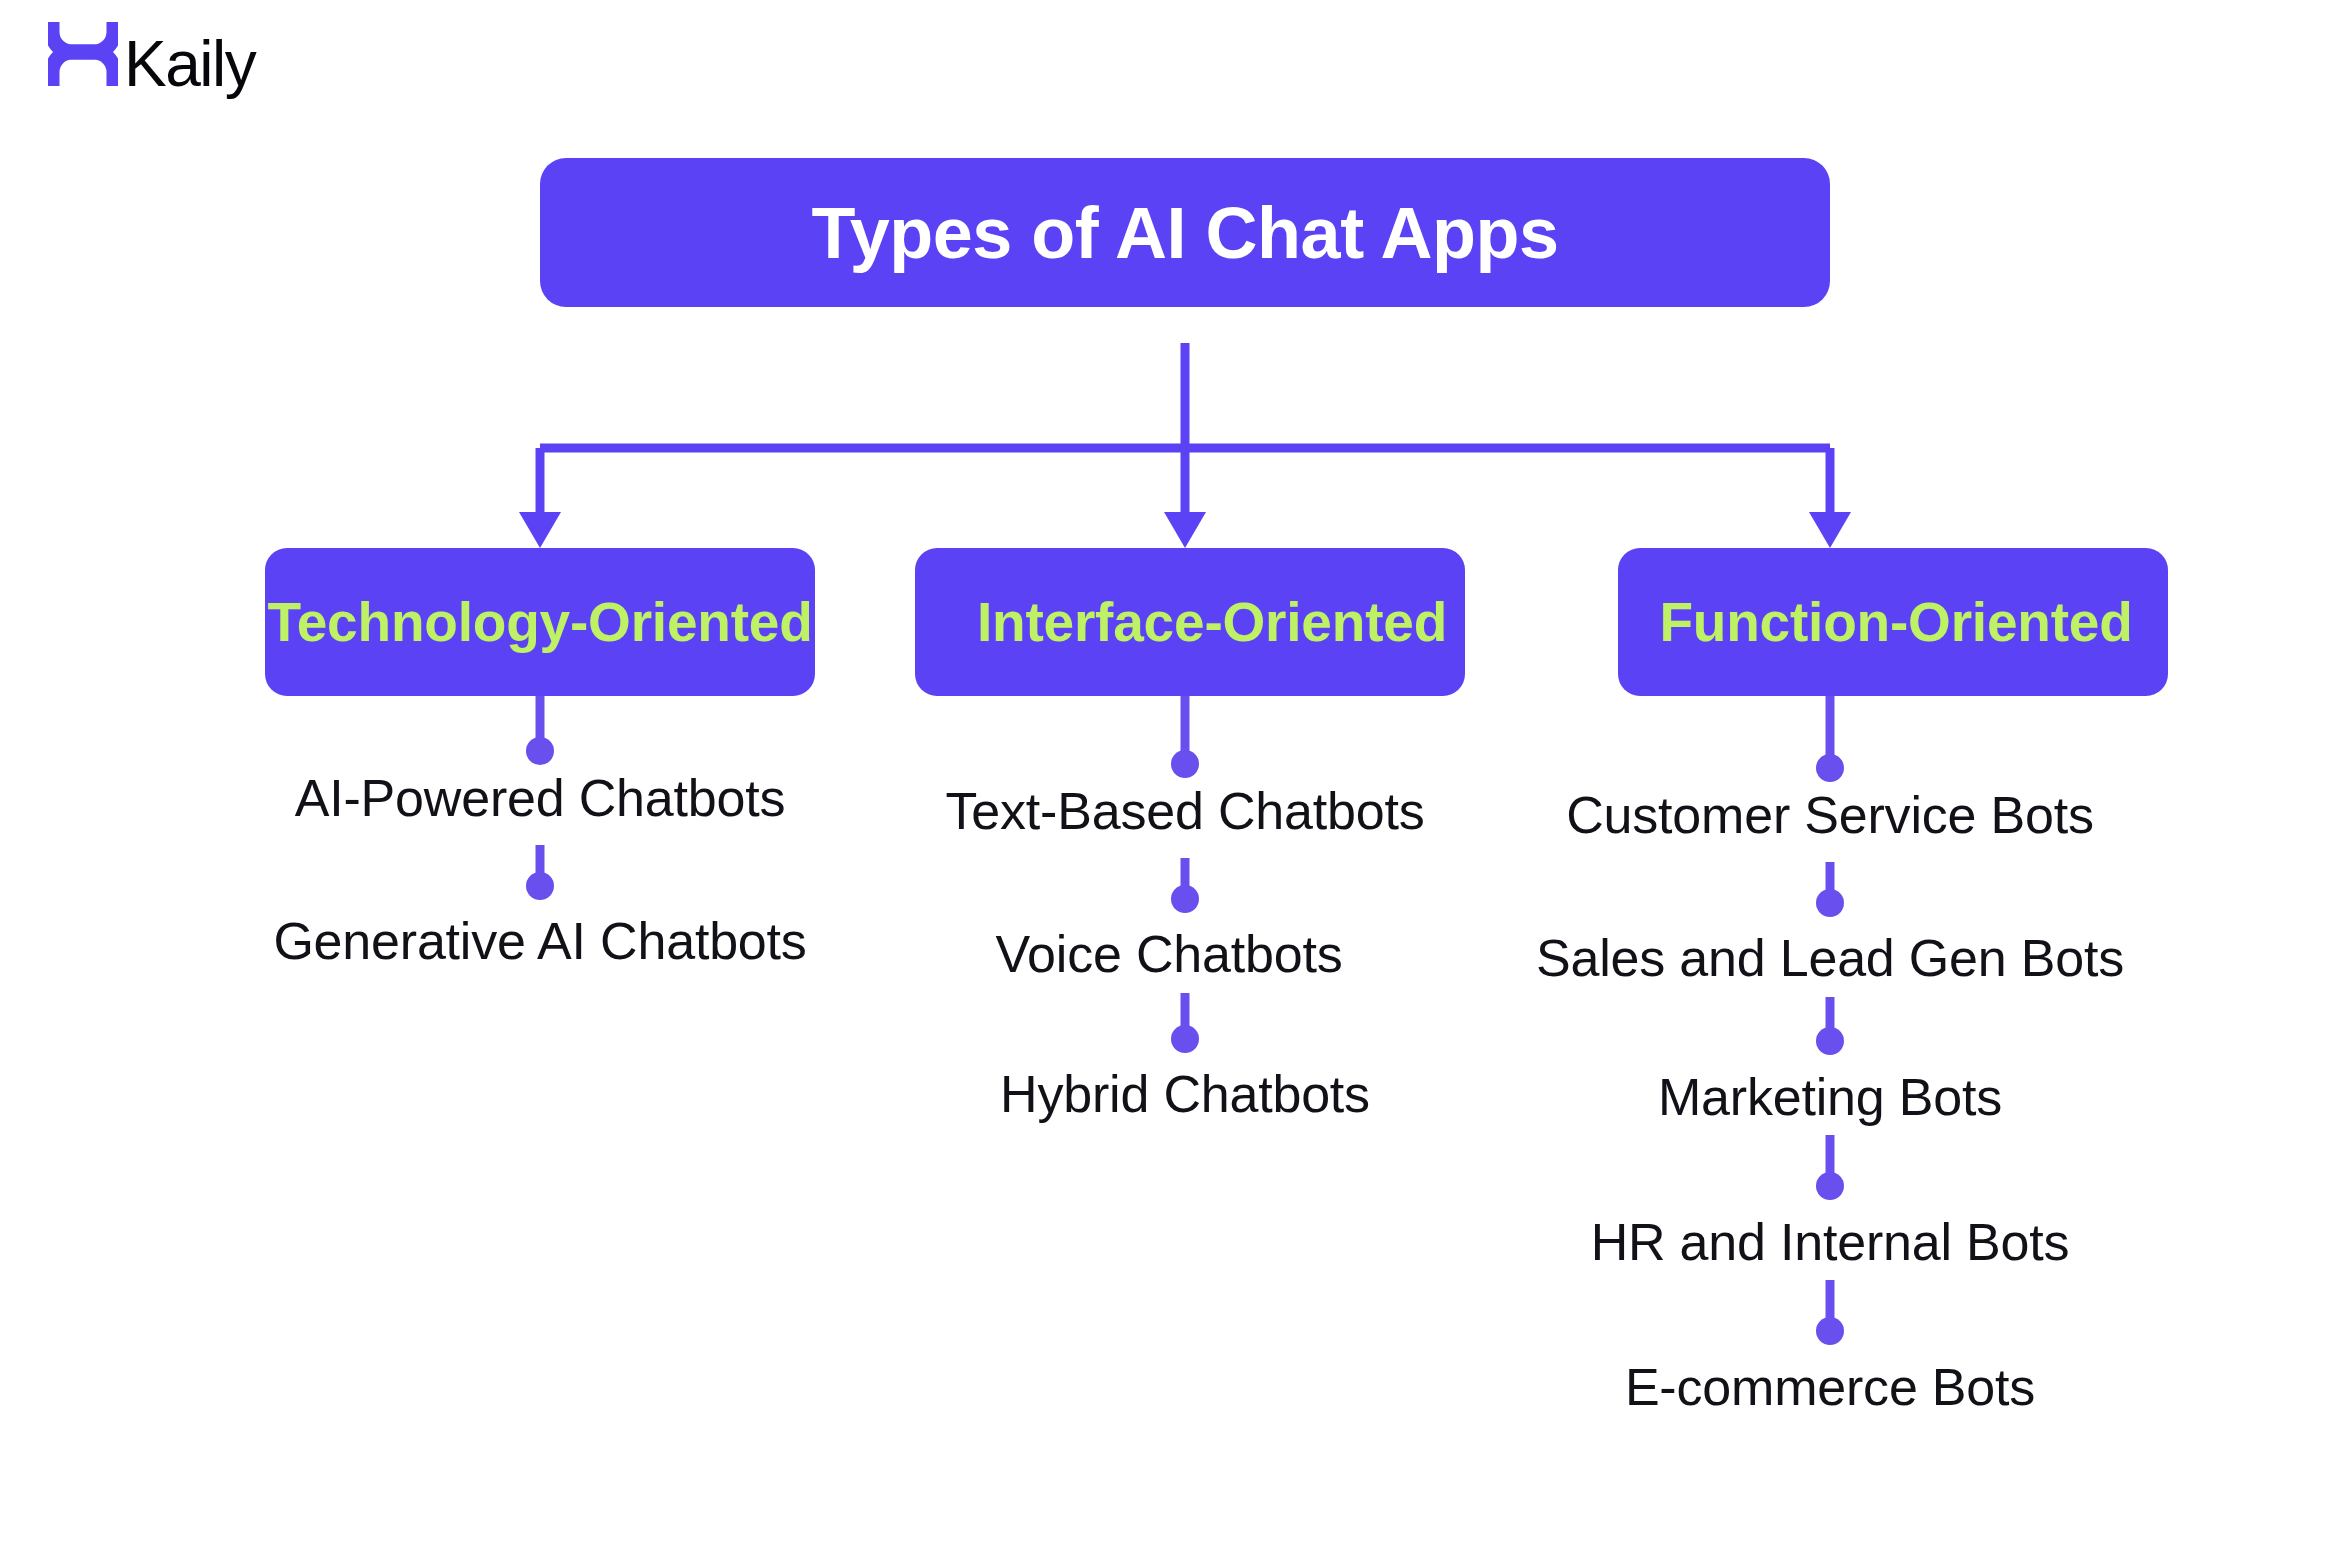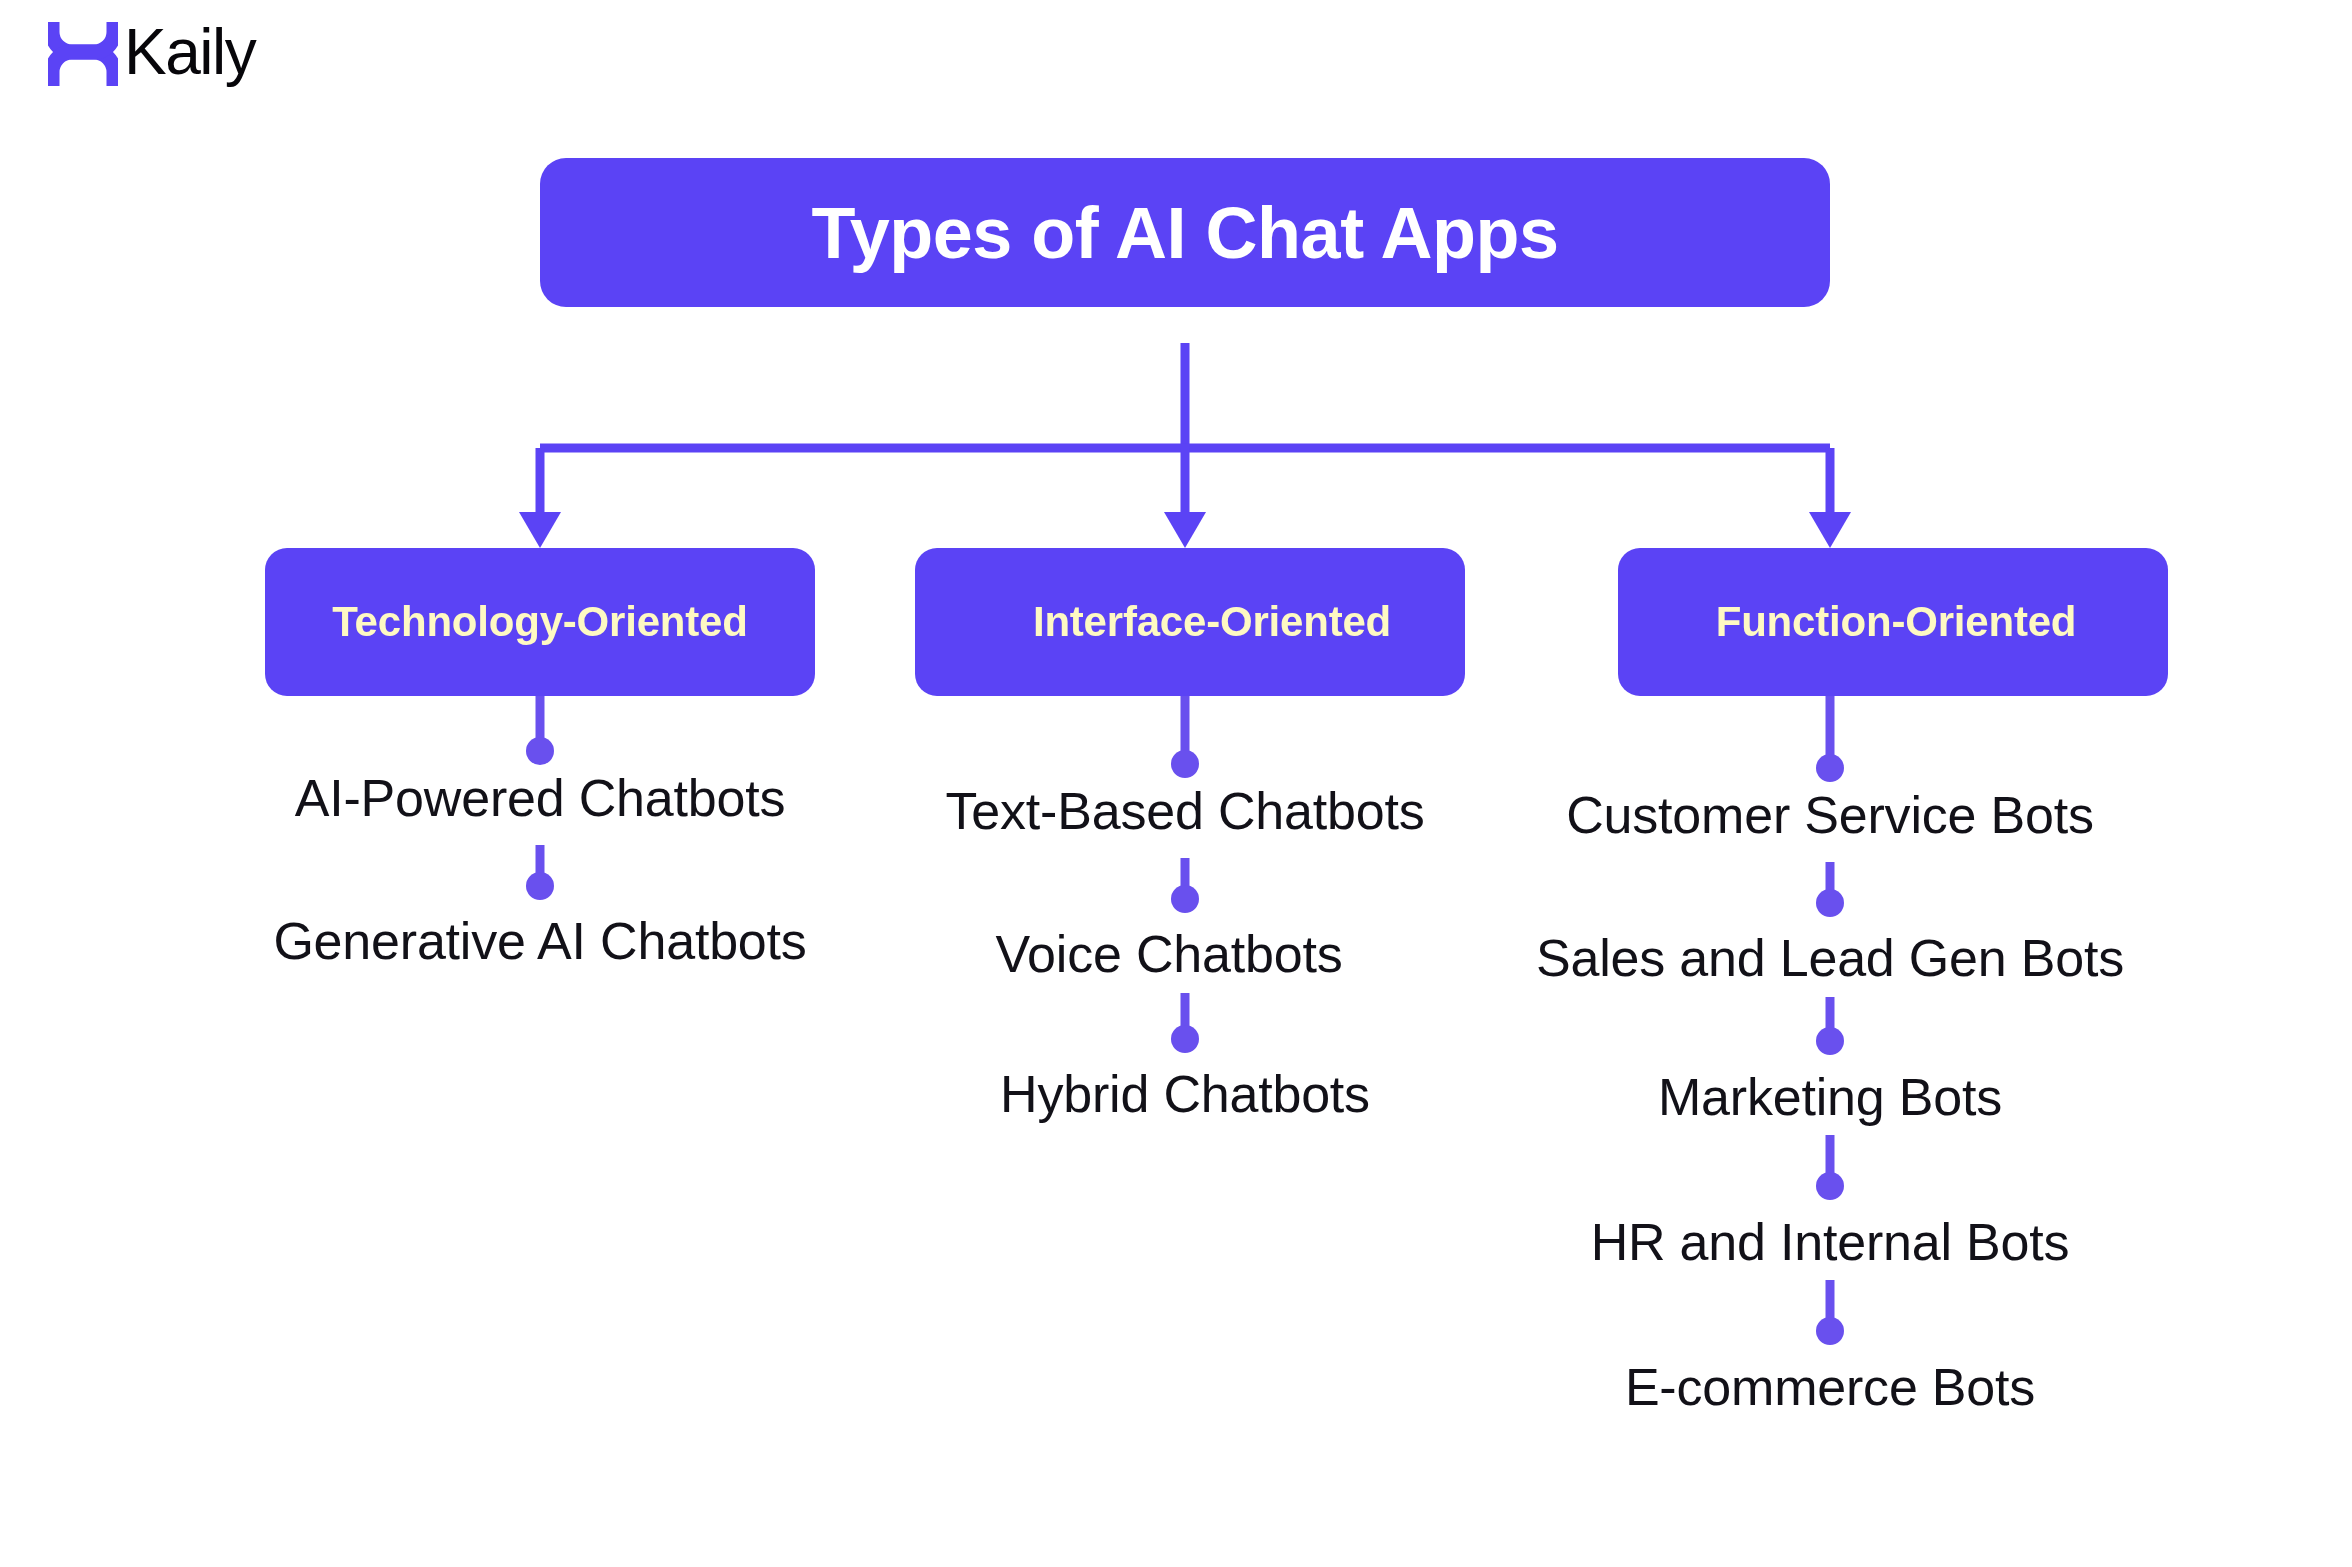--- a/index.html
+++ b/index.html
@@ -15,21 +15,21 @@
     font-family: "Liberation Sans", sans-serif;
     -webkit-font-smoothing: antialiased;
   }
 
   
   #logo {
     position: absolute;
     left: 48px;
     top: 18px;
     display: flex;
-    align-items: flex-start;
+    align-items: flex-end;
     gap: 6px;
   }
   #logo .mark { display: block; }
   #logo .wordmark {
     font-family: "Liberation Sans", sans-serif;
     font-size: 64px;
     font-weight: 500;
     letter-spacing: -1.5px;
     color: #07060a;
     line-height: 1;
@@ -76,22 +76,22 @@
     width: 550px;
     height: 148px;
     background: #5b43f5;
     border-radius: 22px;
     display: flex;
     align-items: center;
     justify-content: center;
     box-sizing: border-box;
   }
   .cat-node .cat-label {
-    color: #fef9c3;
-    font-size: 42px;
+    color: #bef264;
+    font-size: 55px;
     font-weight: bold;
     letter-spacing: -0.2px;
     line-height: 1;
     text-align: center;
   }
   #cat-0 { left: 265px; }
   #cat-1 { left: 915px; padding-left: 44px; }
   #cat-2 { left: 1618px; padding-left: 6px; }
 
   

